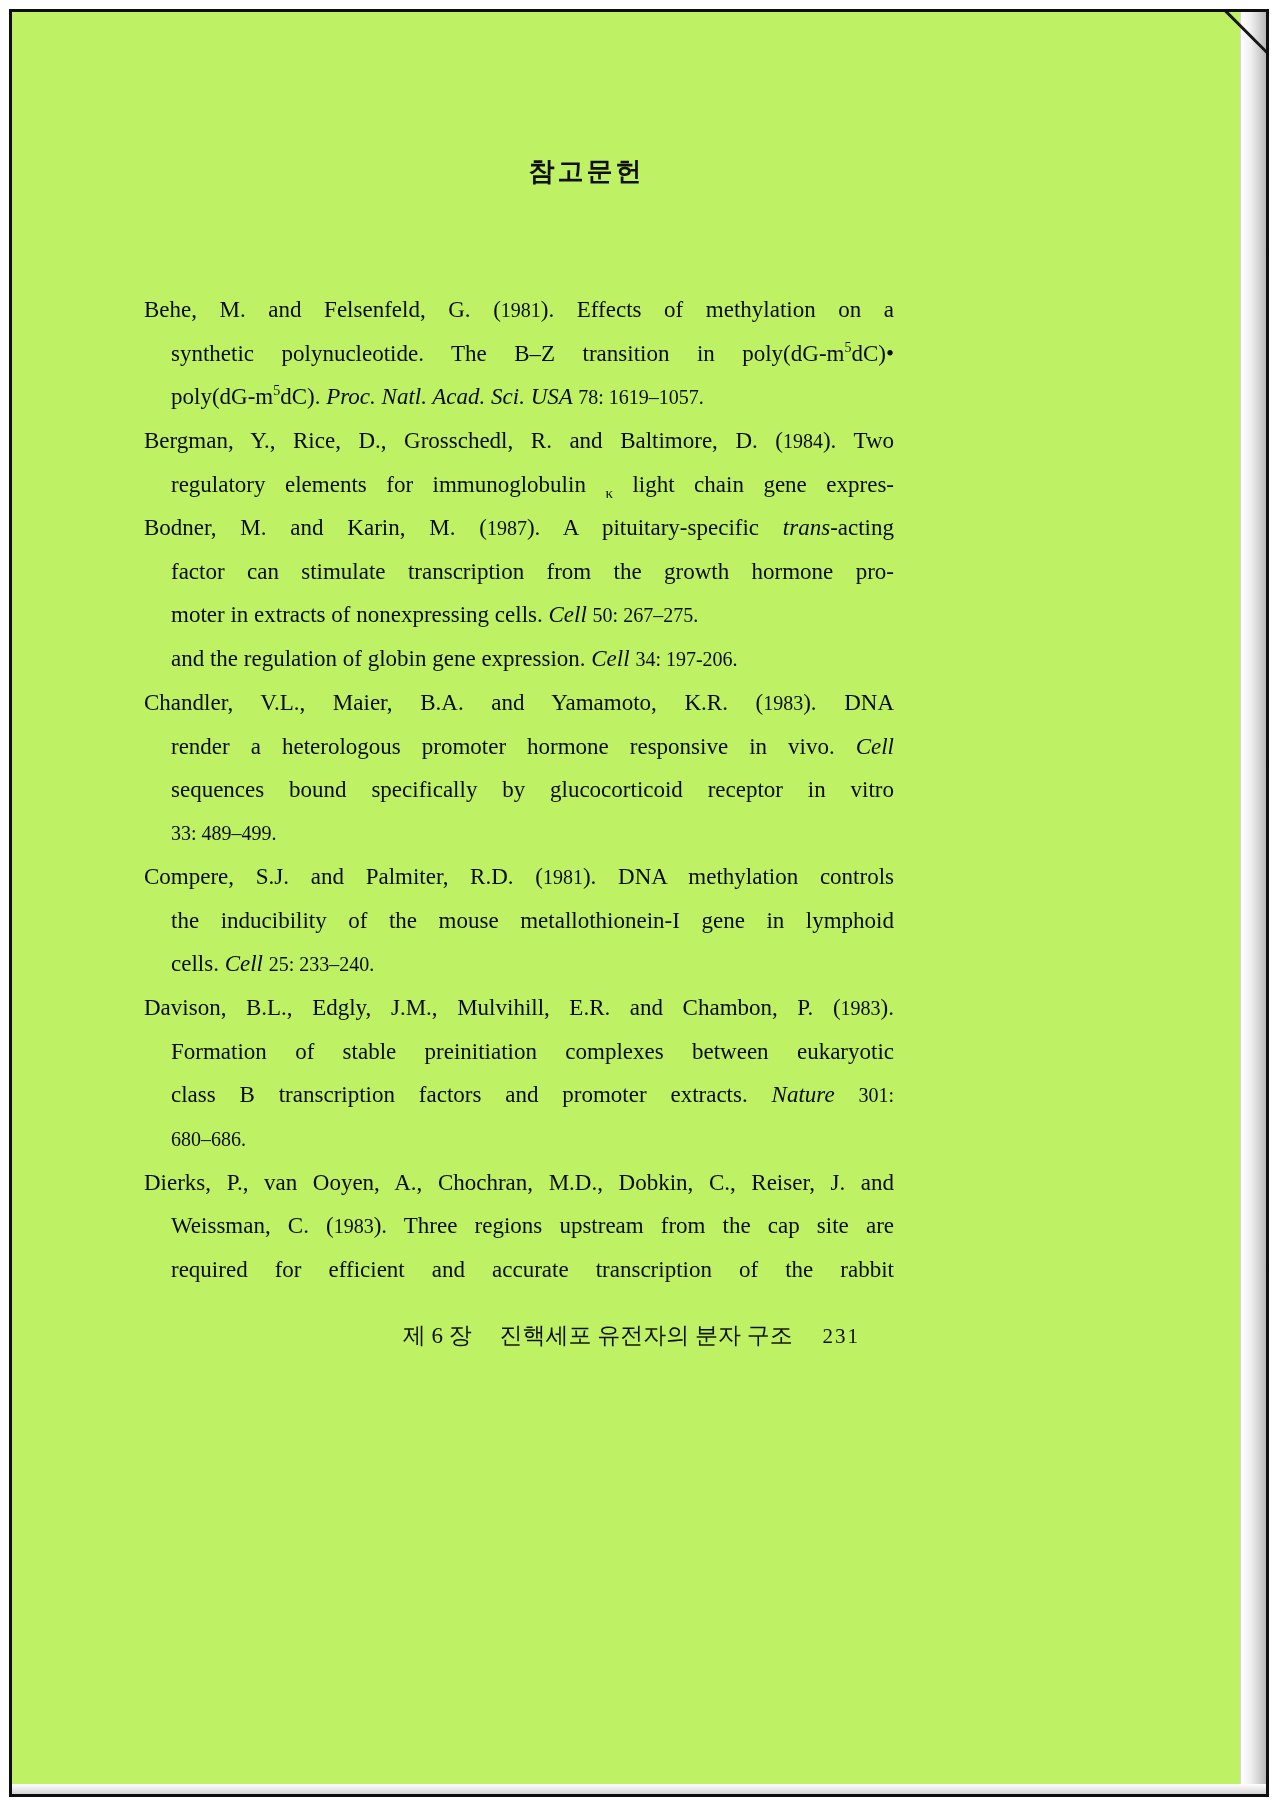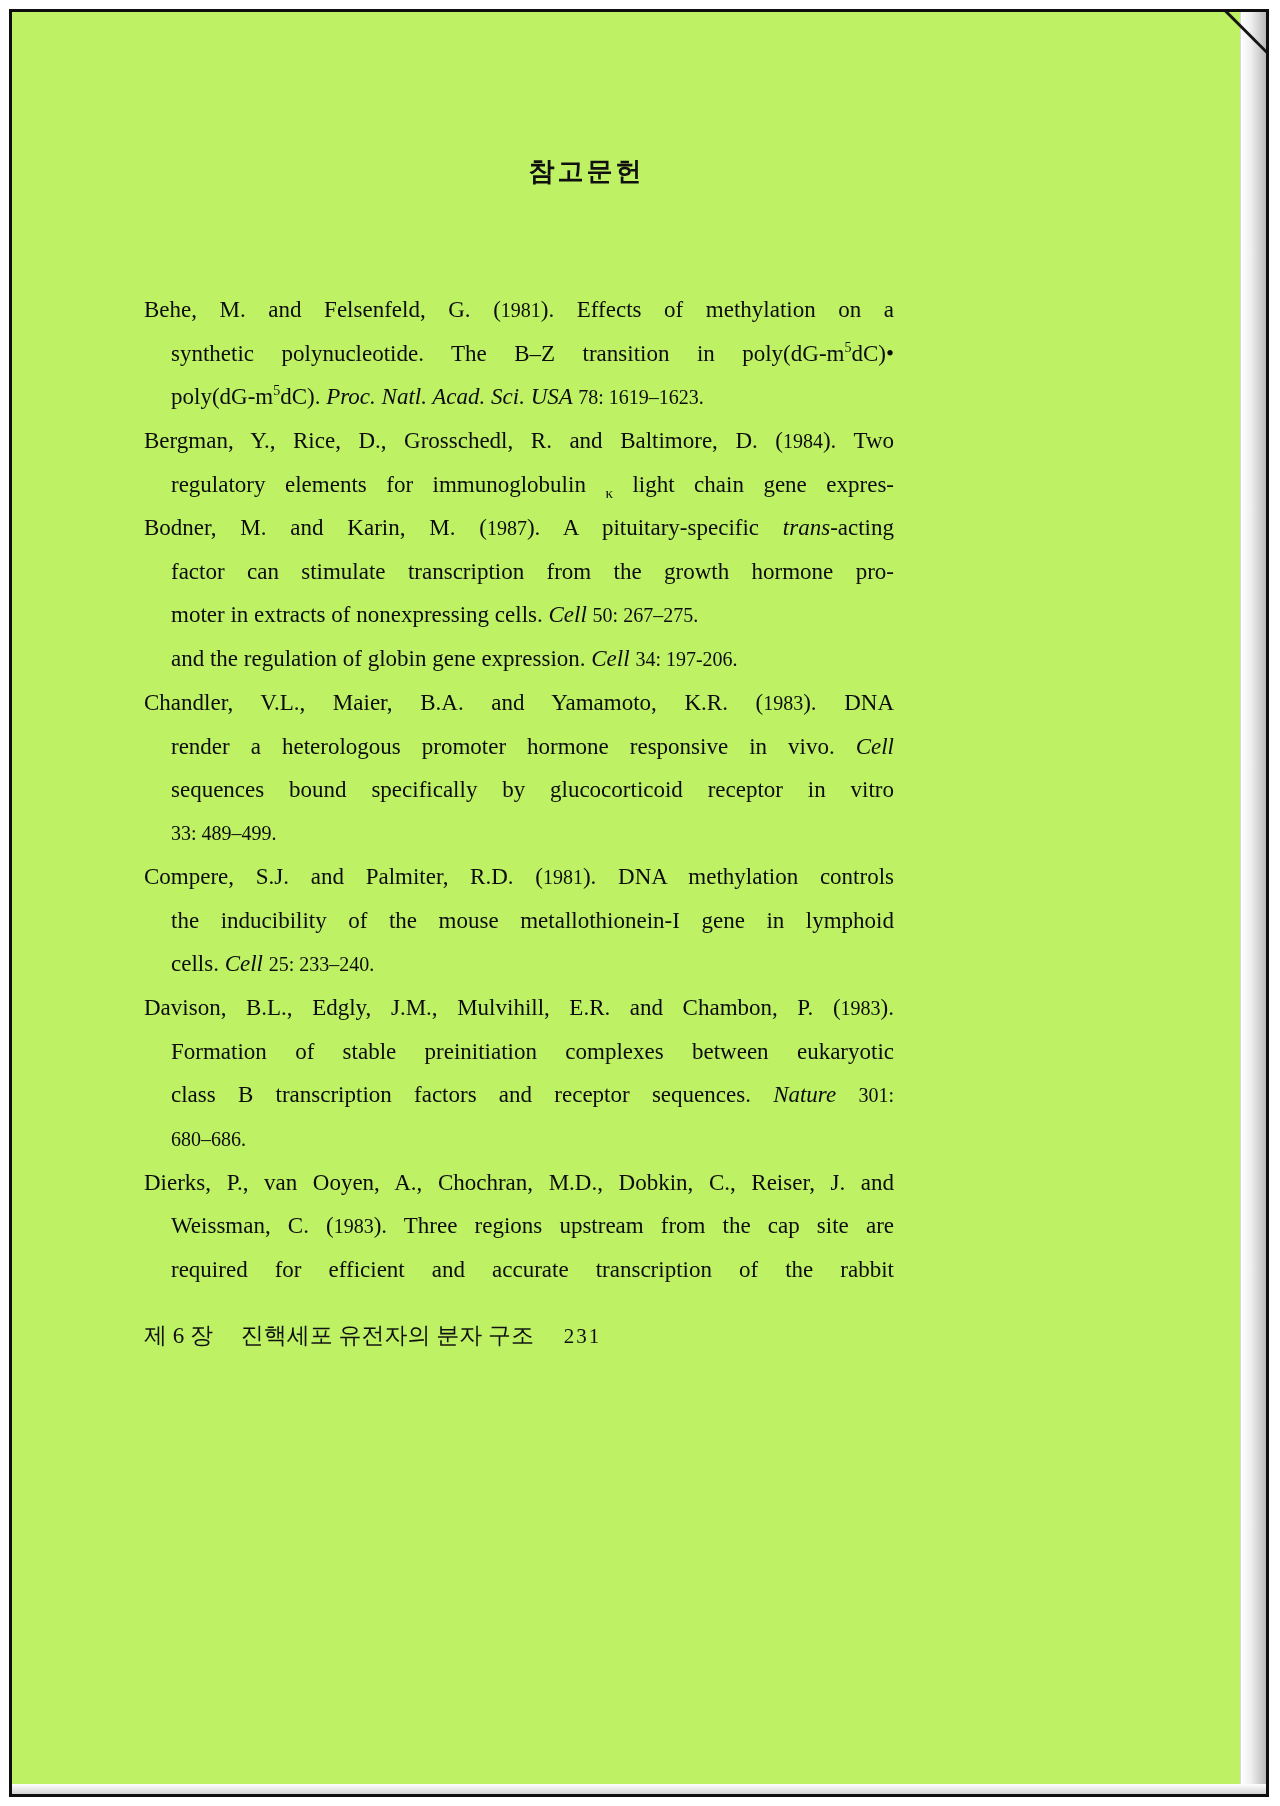--- a/index.html
+++ b/index.html
@@ -63,21 +63,21 @@
   }
   .ref-line.cont { padding-left:27px; }
   .ref-line.last { text-align-last:left; }
   .ref-line i { font-style:italic; }
   .num { font-size:20px;margin-top:28px; }
   sup { font-size:14px; vertical-align:super; line-height:0; }
   sub { font-size:15px; vertical-align:sub; line-height:0; }
   .page-footer {
     margin-top:30px;
     width:750px;
-    text-align:left;
+    text-align:right;
     padding-right:34px;
     font-size:23px;
     line-height:30px;
     color:#101010;
     white-space:nowrap;
   }
   .footer-chapter-title { margin-left:22px; }
   .footer-page-number { margin-left:24px; font-size:21px; letter-spacing:2px; }
 </style>
 </head>
@@ -89,21 +89,21 @@
     <div class="bottom-shade"></div>
     <div class="corner-fold"></div>
 
     <div class="text-col">
       <div class="page-title">참고문헌</div>
 
       <div class="reference-list">
           <div class="reference">
             <div class="ref-line"><span>Behe, M. and Felsenfeld, G. (</span><span class="num">1981</span><span>). Effects of methylation on a</span></div>
             <div class="ref-line cont"><span>synthetic polynucleotide. The B–Z transition in poly(dG-m</span><sup>5</sup><span>dC)•</span></div>
-            <div class="ref-line cont last"><span>poly(dG-m</span><sup>5</sup><span>dC). </span><i>Proc. Natl. Acad. Sci. USA </i><span class="num">78: 1619–1623.</span></div>
+            <div class="ref-line cont last"><span>poly(dG-m</span><sup>5</sup><span>dC). </span><i>Proc. Natl. Acad. Sci. USA </i><span class="num">78: 1619–1057.</span></div>
           </div>
           <div class="reference">
             <div class="ref-line"><span>Bergman, Y., Rice, D., Grosschedl, R. and Baltimore, D. (</span><span class="num">1984</span><span>). Two</span></div>
             <div class="ref-line cont"><span>regulatory elements for immunoglobulin </span><sub>κ</sub><span> light chain gene expres-</span></div>
           </div>
           <div class="reference">
             <div class="ref-line"><span>Bodner, M. and Karin, M. (</span><span class="num">1987</span><span>). A pituitary-specific </span><i>trans</i><span>-acting</span></div>
             <div class="ref-line cont"><span>factor can stimulate transcription from the growth hormone pro-</span></div>
             <div class="ref-line cont last"><span>moter in extracts of nonexpressing cells. </span><i>Cell </i><span class="num">50: 267–275.</span></div>
           </div>
@@ -117,21 +117,21 @@
             <div class="ref-line cont last"><span class="num">33: 489–499.</span></div>
           </div>
           <div class="reference">
             <div class="ref-line"><span>Compere, S.J. and Palmiter, R.D. (</span><span class="num">1981</span><span>). DNA methylation controls</span></div>
             <div class="ref-line cont"><span>the inducibility of the mouse metallothionein-I gene in lymphoid</span></div>
             <div class="ref-line cont last"><span>cells. </span><i>Cell </i><span class="num">25: 233–240.</span></div>
           </div>
           <div class="reference">
             <div class="ref-line"><span>Davison, B.L., Edgly, J.M., Mulvihill, E.R. and Chambon, P. (</span><span class="num">1983</span><span>).</span></div>
             <div class="ref-line cont"><span>Formation of stable preinitiation complexes between eukaryotic</span></div>
-            <div class="ref-line cont"><span>class B transcription factors and receptor sequences. </span><i>Nature </i><span class="num">301:</span></div>
+            <div class="ref-line cont"><span>class B transcription factors and promoter extracts. </span><i>Nature </i><span class="num">301:</span></div>
             <div class="ref-line cont last"><span class="num">680–686.</span></div>
           </div>
           <div class="reference">
             <div class="ref-line"><span>Dierks, P., van Ooyen, A., Chochran, M.D., Dobkin, C., Reiser, J. and</span></div>
             <div class="ref-line cont"><span>Weissman, C. (</span><span class="num">1983</span><span>). Three regions upstream from the cap site are</span></div>
             <div class="ref-line cont"><span>required for efficient and accurate transcription of the rabbit</span></div>
           </div>
         </div>
 
       <div class="page-footer">

